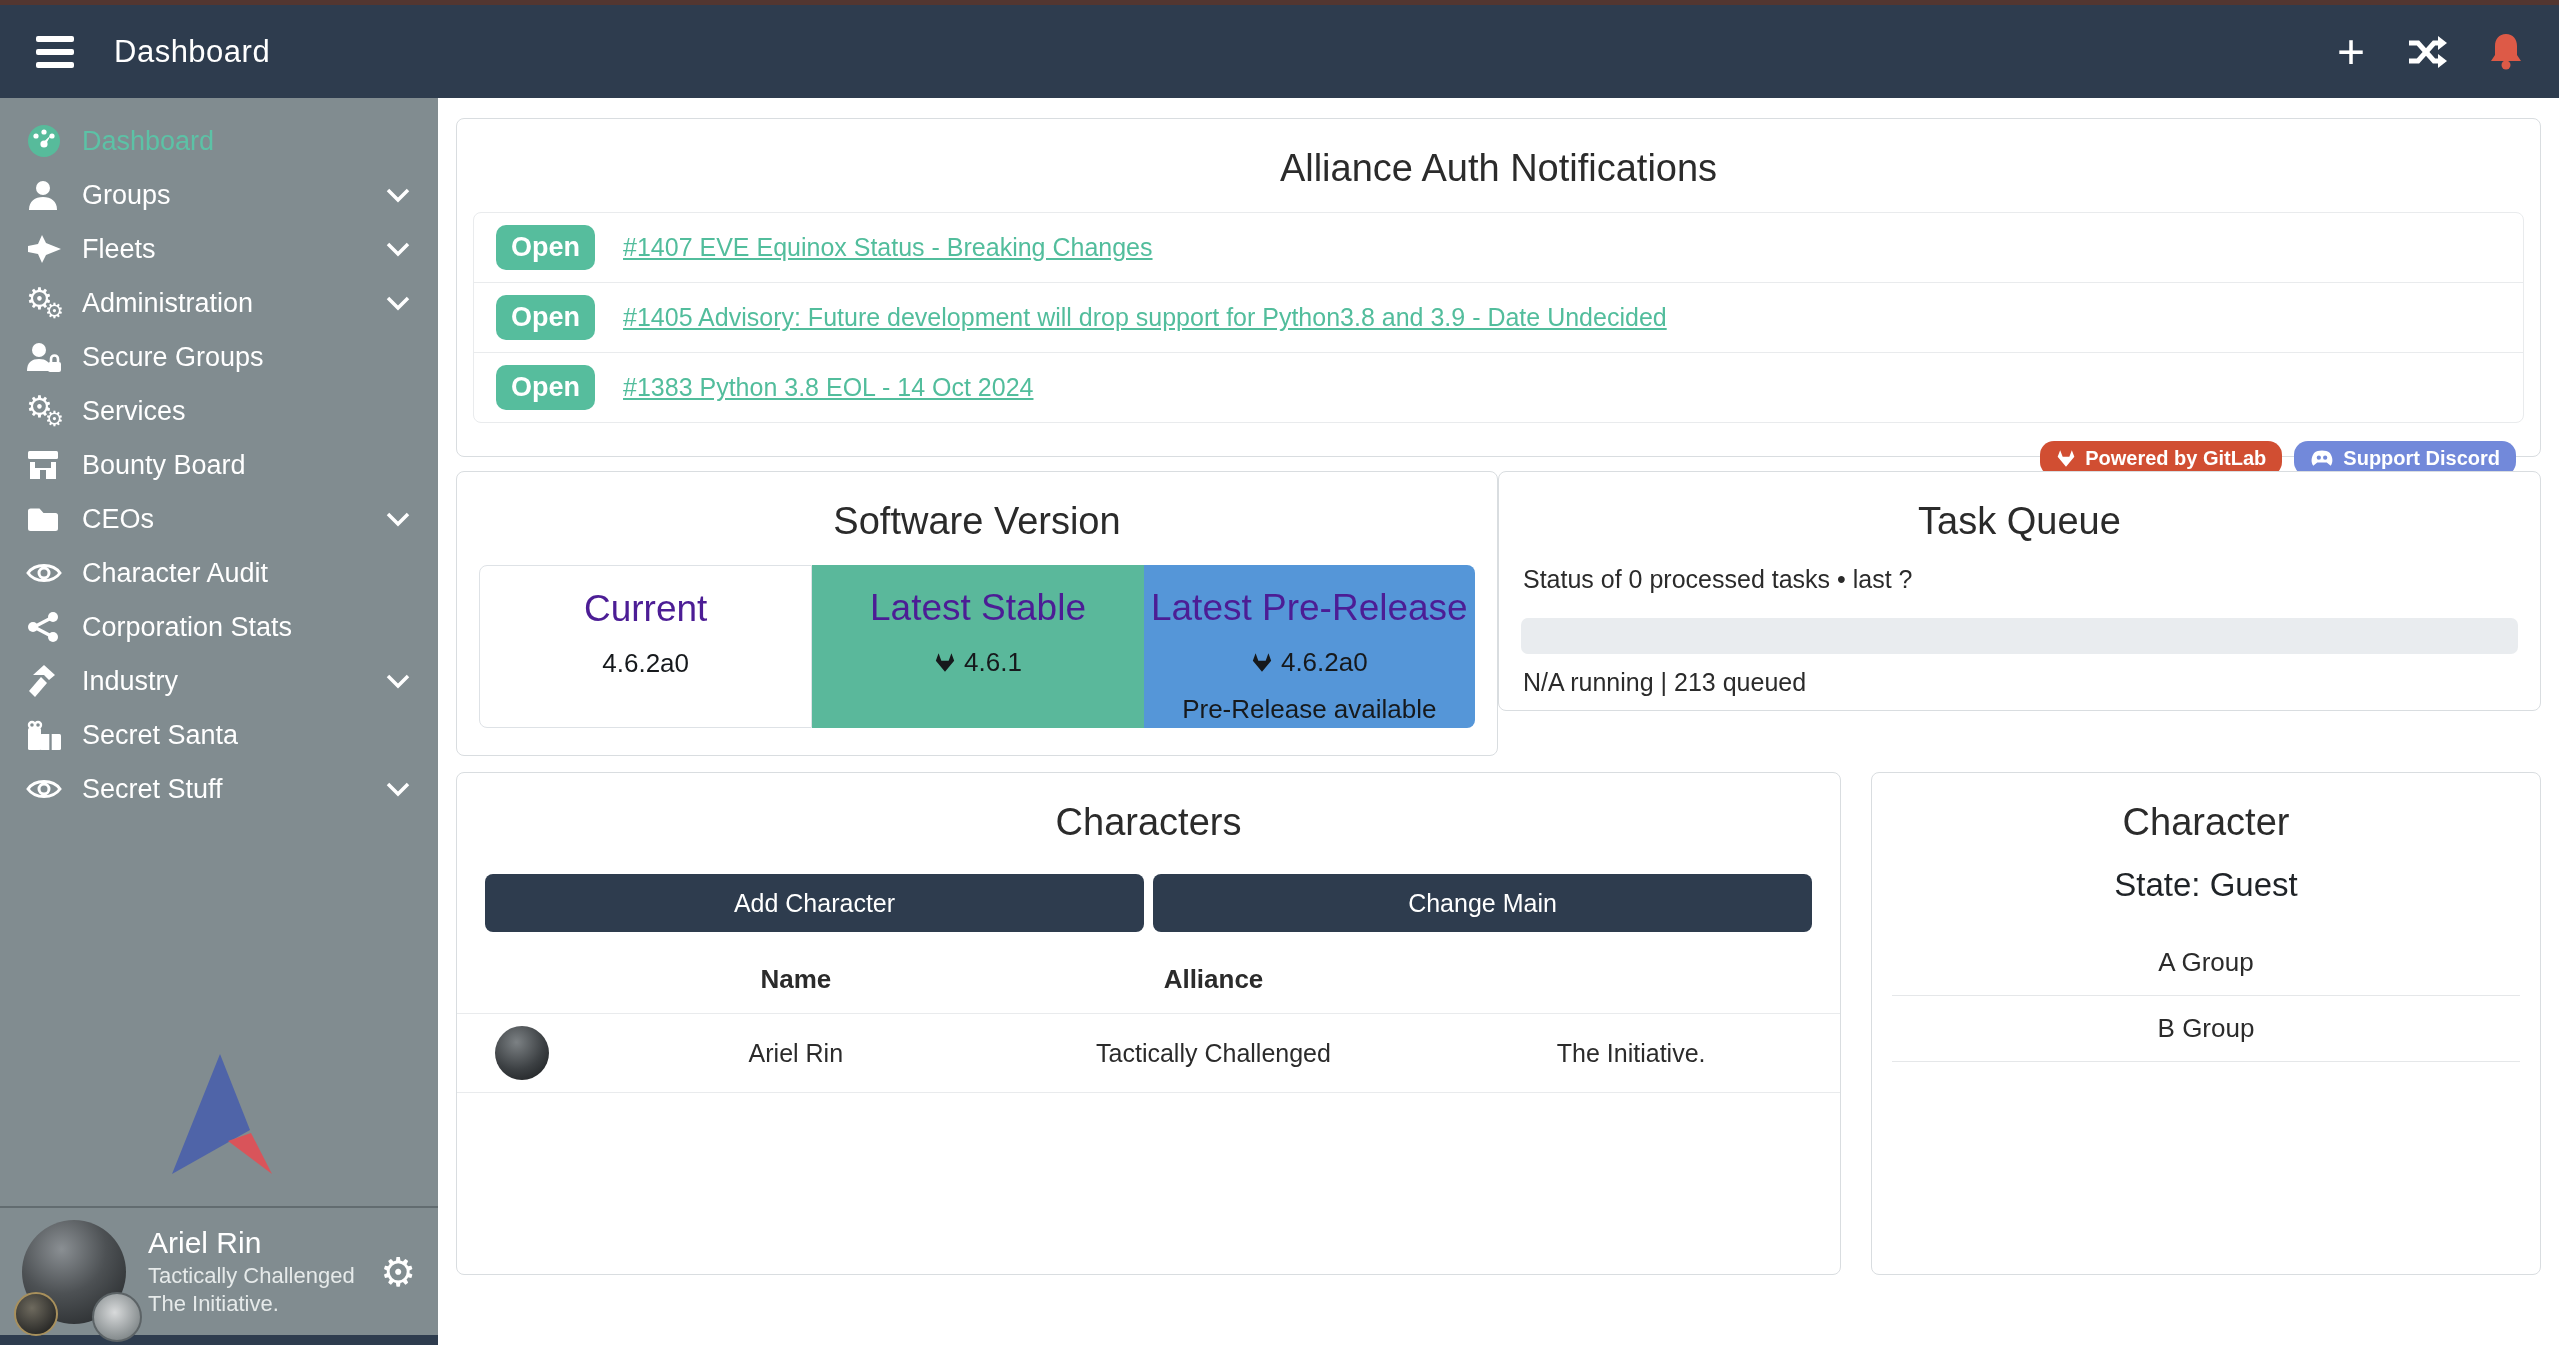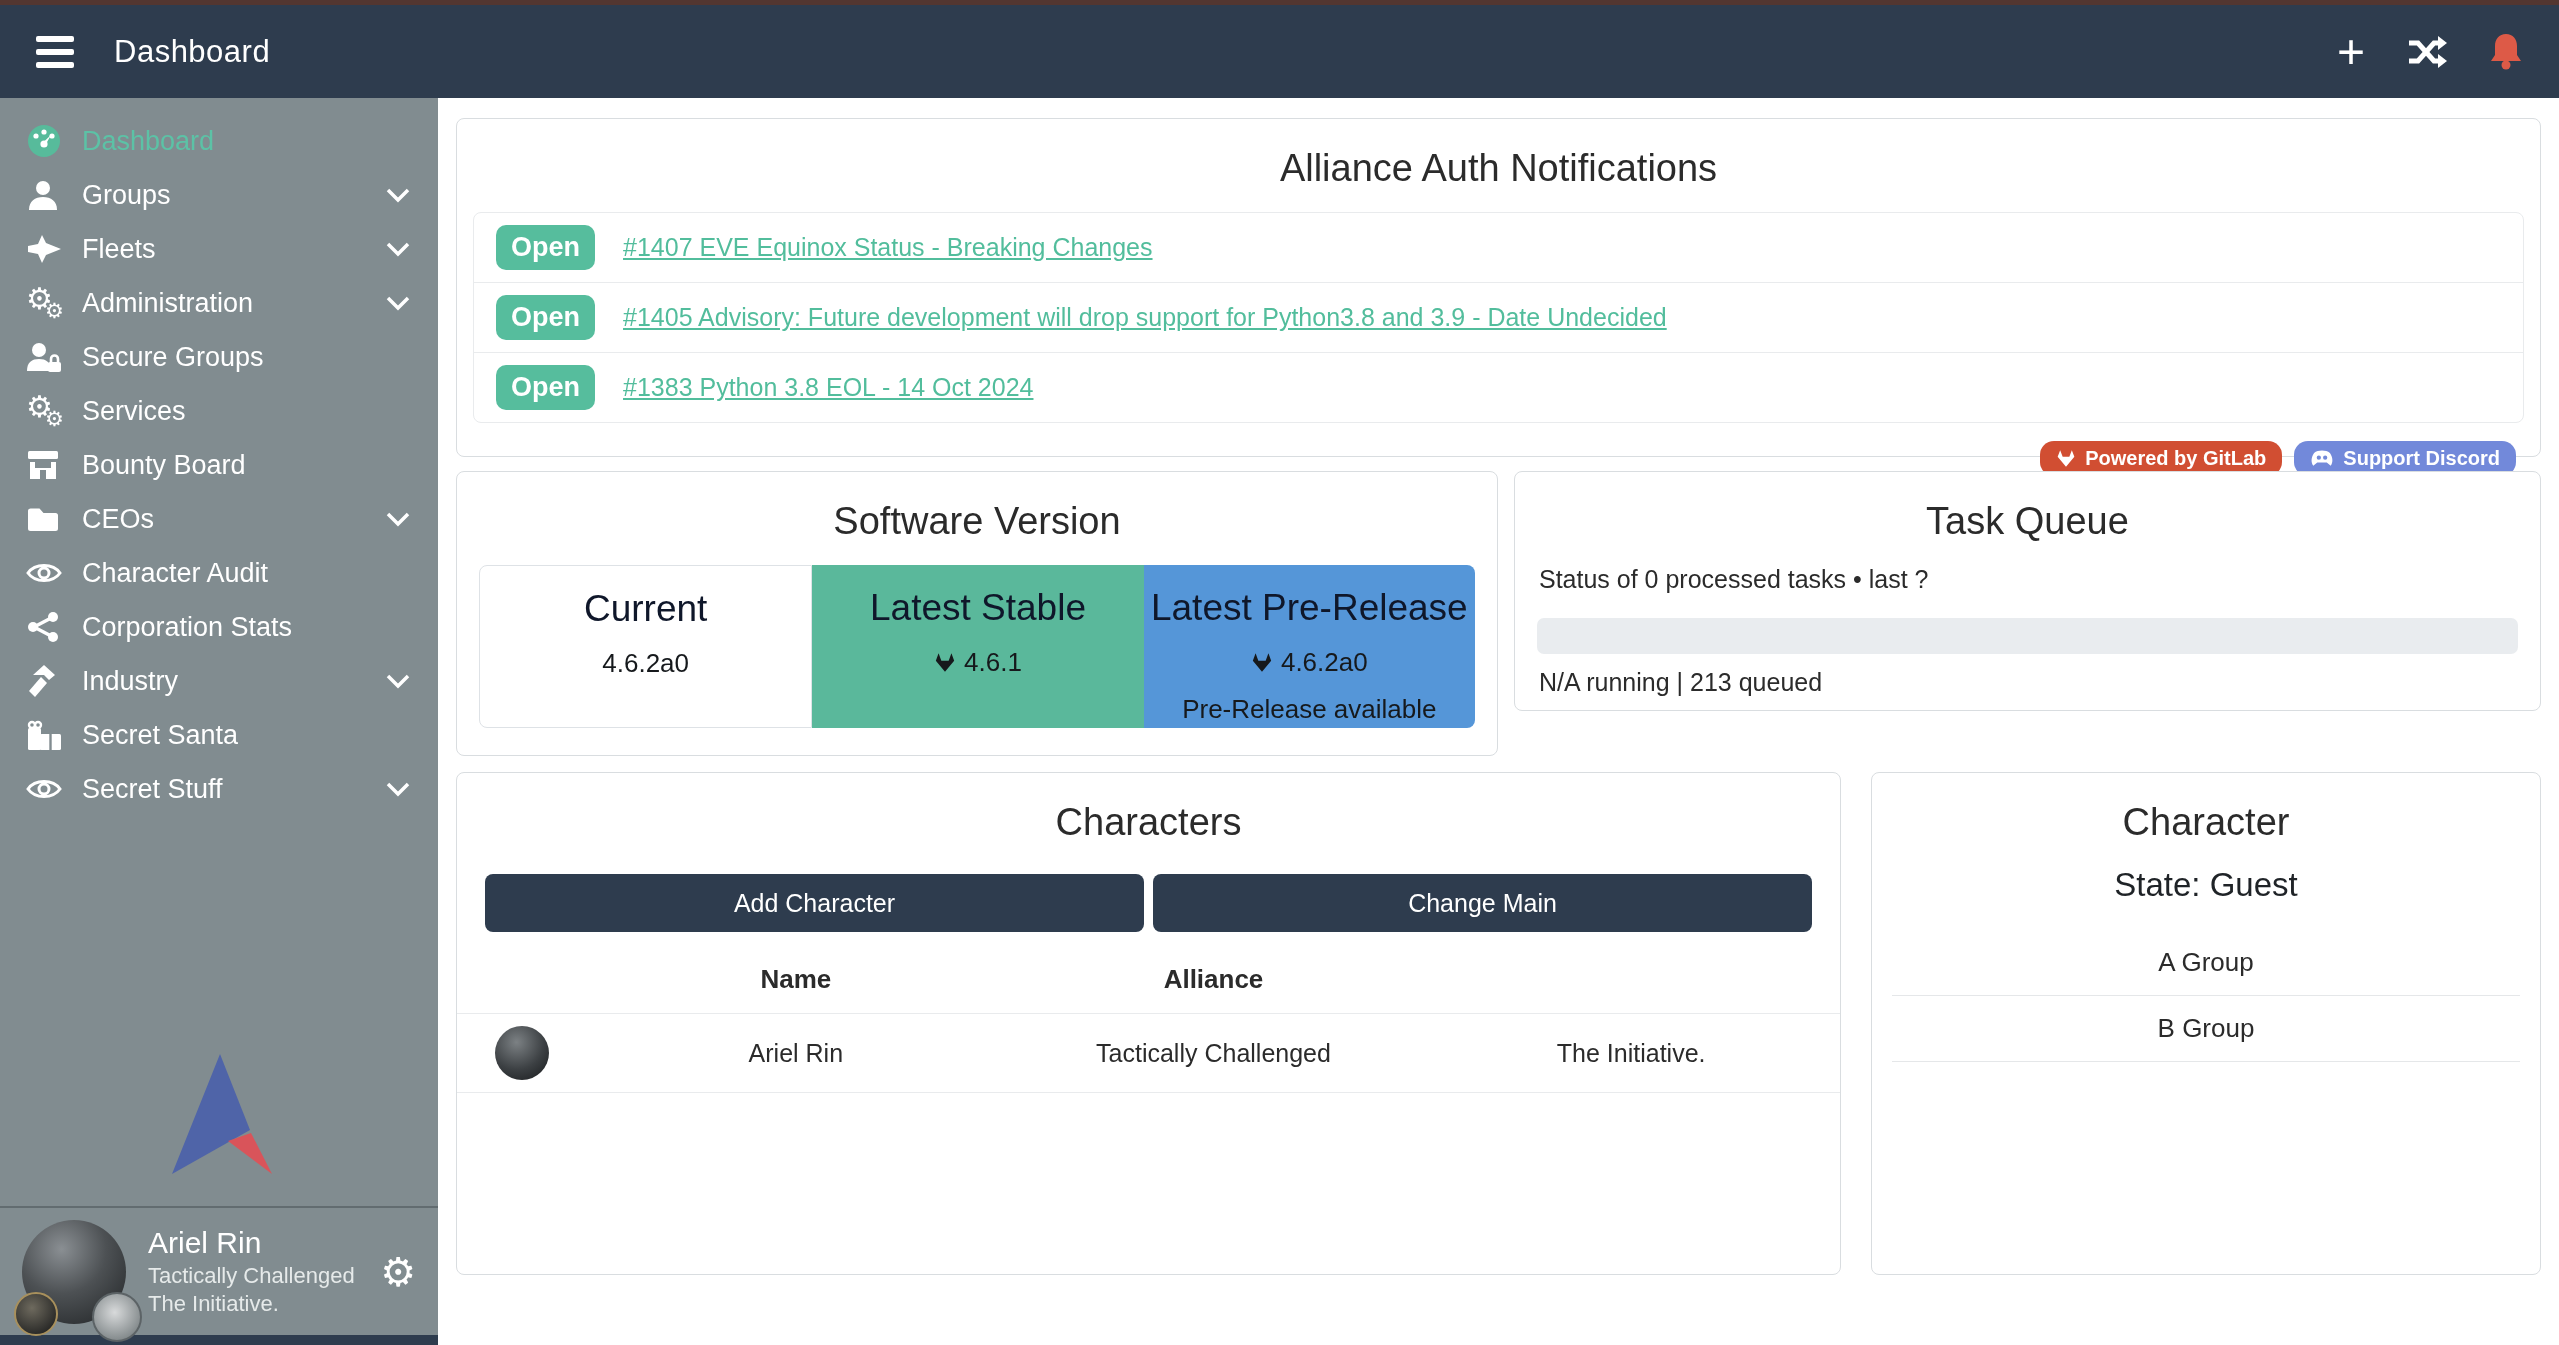--- a/index.html
+++ b/index.html
@@ -60,29 +60,29 @@
   .badge-open { background:#56bd9d; color:#fff; font-weight:bold; font-size:27px;
                 padding:7px 15px; border-radius:10px; flex:none; }
   .n-link { color:#52bd9c; font-size:25px; text-decoration:underline; cursor:pointer; }
   .n-footer { display:flex; justify-content:flex-end; gap:12px; padding:18px 24px; }
   .pill { display:inline-flex; align-items:center; gap:9px; color:#fff; font-weight:bold;
           font-size:20px; padding:6px 16px; border-radius:14px; cursor:pointer; }
   .pill.gitlab { background:#d14e32; }
   .pill.discord { background:#7289da; }
 
   
-  .row2 { display:flex; gap:16px; margin-bottom:16px; }
+  .row2 { display:flex; margin-bottom:16px; }
   .sv-card { width:1042px; flex:none; height:285px; }
   .tq-card { flex:1; height:240px; }
   .sv-boxes { display:flex; margin:0 22px; height:163px; }
   .sv-col { flex:1; text-align:center; padding-top:22px; }
   .sv-col.current { border:1px solid #dee2e6; border-radius:8px 0 0 8px; background:#fff; }
   .sv-col.stable { background:#5ab89b; }
   .sv-col.pre { background:#5596d8; border-radius:0 8px 8px 0; }
-  .sv-h { font-size:37px; font-weight:500; color:#0f172a; margin:0 0 18px; }
+  .sv-h { font-size:37px; font-weight:500; color:#4c1d95; margin:0 0 18px; }
   .sv-v { font-size:26px; color:#16191c; display:flex; justify-content:center; align-items:center; gap:8px; }
   .sv-note { font-size:26px; color:#16191c; margin-top:16px; }
 
   .tq-status { font-size:25px; color:#2b2b2b; margin:18px 24px 0; }
   .tq-bar { height:36px; background:#e9ecef; border-radius:7px; margin:24px 22px 0; }
   .tq-queue { font-size:25px; color:#2b2b2b; margin:14px 24px; }
 
   
   .row3 { display:flex; gap:30px; }
   .ch-card { width:1385px; flex:none; height:503px; }

